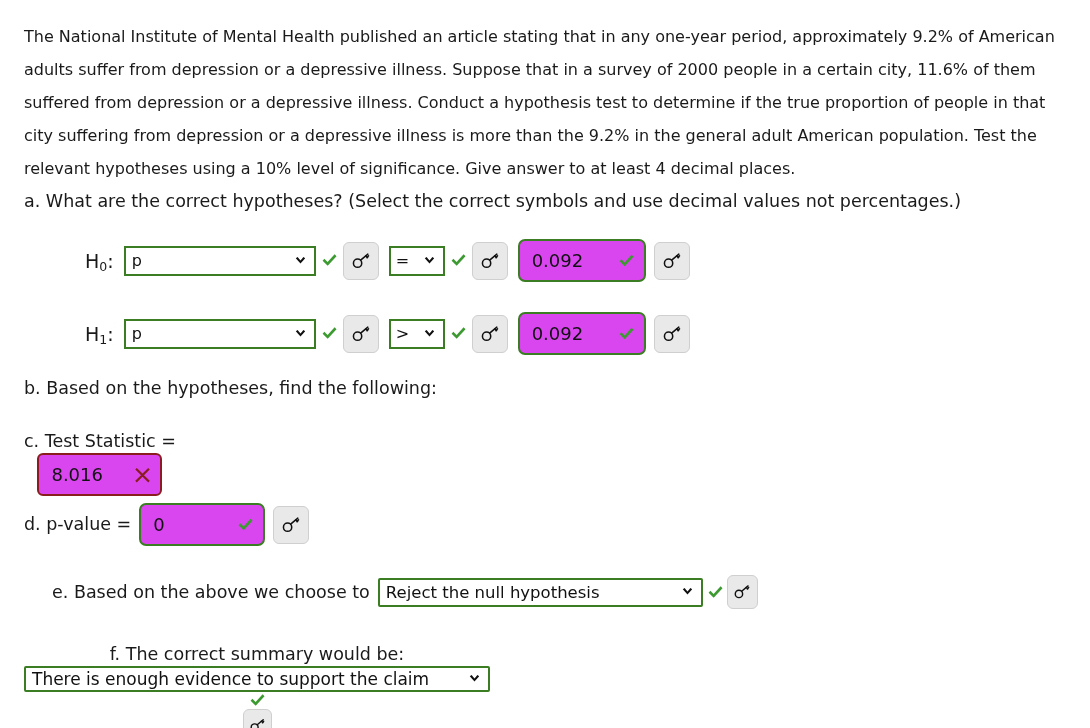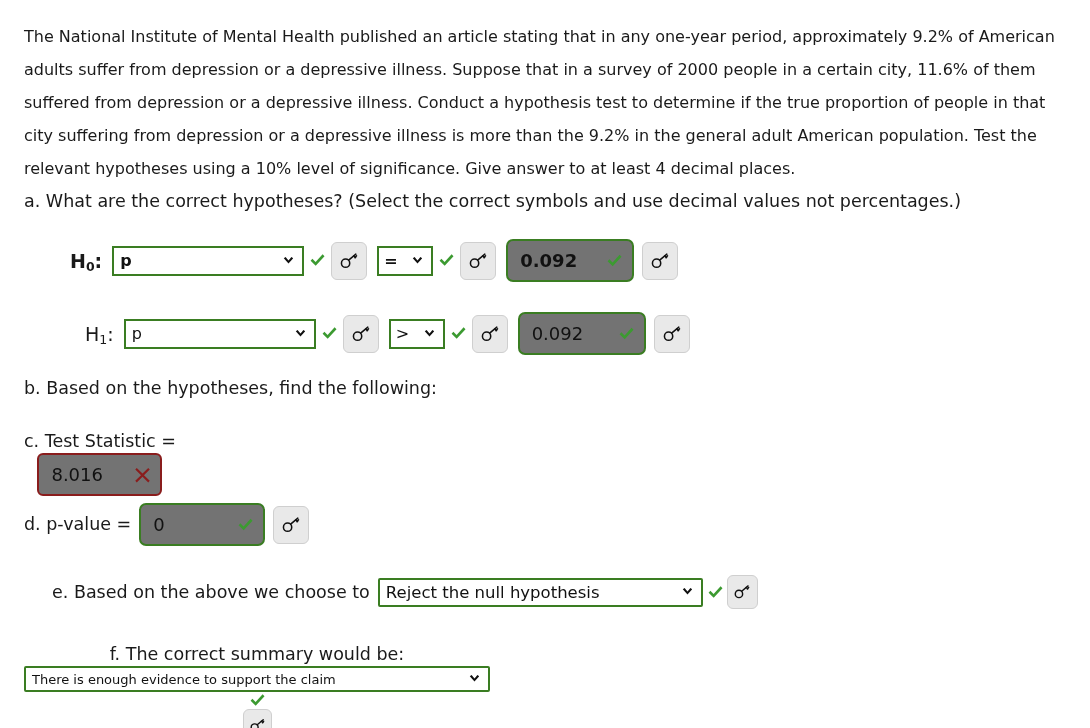--- a/index.html
+++ b/index.html
@@ -60,21 +60,21 @@
     line-height: 23.8px;
   }
 
   
   .hyp-row {
     position: absolute;
     display: flex;
     align-items: center;
     white-space: nowrap;
   }
-  .hyp-row.h0 { left: 70px; top: 239px; font-weight: bold; }
+  .hyp-row.h0 { left: 85px; top: 239px; }
   .hyp-row.h1 { left: 85px; top: 312px; }
 
   .hyp-label {
     font-size: 19px;
     color: #1a1a1a;
     margin-right: 6px;
     letter-spacing: 0;
   }
   .hyp-label sub {
     font-size: 12.5px;
@@ -104,30 +104,30 @@
     transform: translateY(-50%);
     width: 13px;
     height: 13px;
     display: block;
   }
   .sel-wide   { width: 192px; }
   .sel-op     { width: 56px; padding: 0 24px 0 5px; font-size: 16px; }
 
   
   .sel-e { width: 325px; border-radius: 2px; height: 29px; font-size: 16.5px; }
-  .sel-f { width: 466px; border-radius: 2px; height: 26px; font-size: 13px; }
+  .sel-f { width: 466px; border-radius: 2px; height: 26px; font-size: 17px; }
 
   
   .tbox {
     position: relative;
     box-sizing: border-box;
     height: 43px;
     width: 128px;
     border-radius: 7px;
-    background: #737373;
+    background: #d946ef;
     display: inline-flex;
     align-items: center;
     padding: 0 30px 0 12px;
     font-size: 18px;
     color: #111;
   }
   .tbox.ok   { border: 2px solid #3a7d22; }
   .tbox.bad  { border: 2px solid #8a1d1d; }
   .tbox .mark {
     position: absolute;

